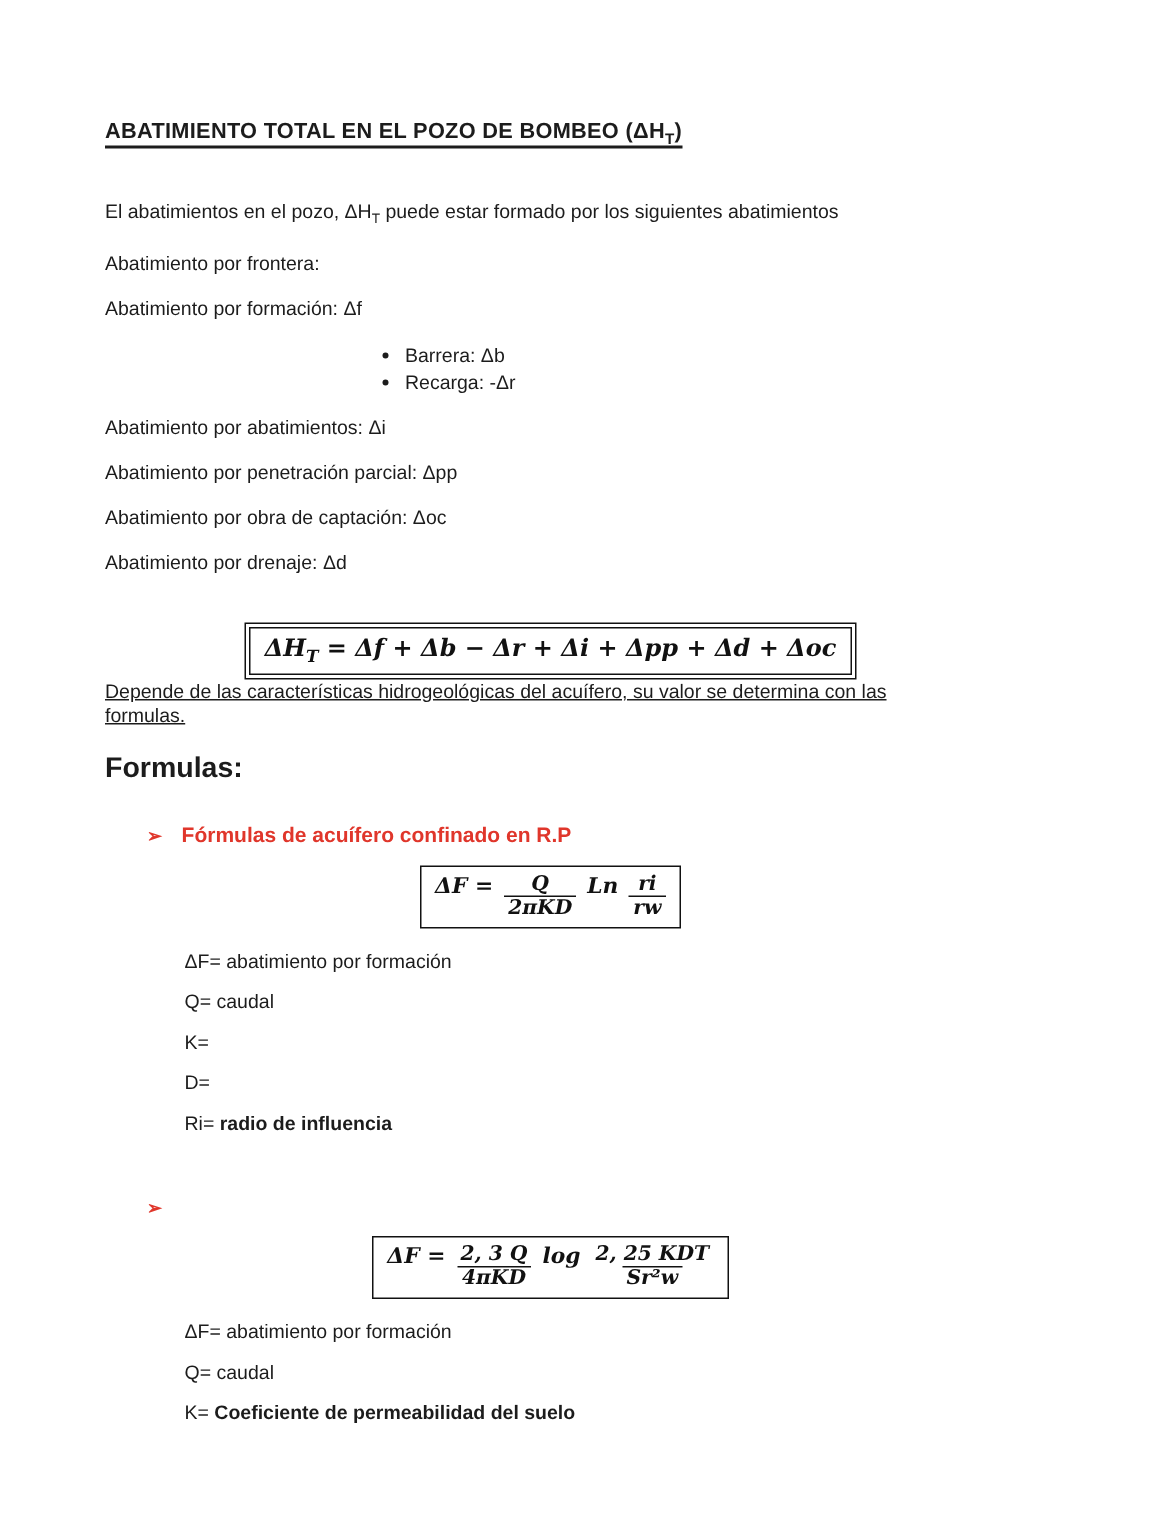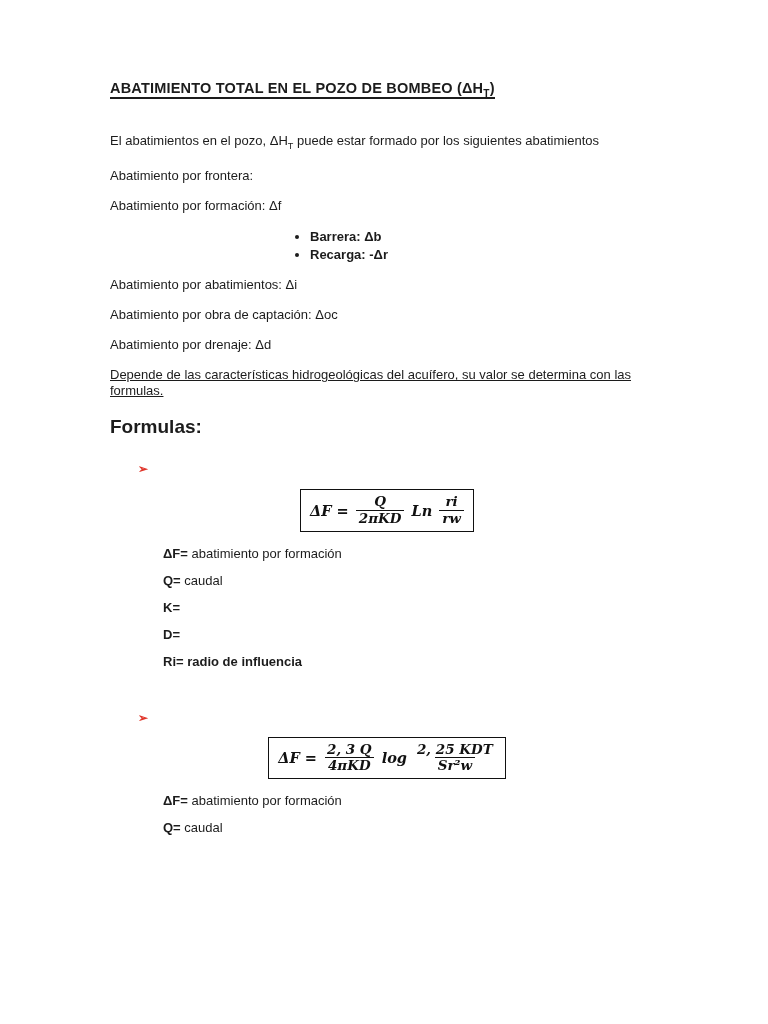--- a/index.html
+++ b/index.html
@@ -7,21 +7,21 @@
   body {
     width: 768px; height: 1024px;
     background: #ffffff;
     font-family: "Liberation Sans", sans-serif;
     color: #1c1c1c;
     overflow: hidden;
   }
   .page {
     position: relative;
     width: 768px; height: 1024px;
-    padding: 80px 104px 0 110px;
+    padding: 80px 104px 0 70px;
   }
 
   
   .doc-title {
     font-size: 14.5px;
     font-weight: bold;
     margin: 0 0 34px 0;
     letter-spacing: 0.2px;
   }
   .doc-title .u {
@@ -36,21 +36,20 @@
     line-height: 16px;
     margin: 0 0 14px 0;
   }
 
   
   ul.bullets {
     margin: 2px 0 14px 0;
     padding-left: 200px;
     font-size: 13px;
     line-height: 17px;
-    font-weight: bold;
   }
   ul.bullets li { margin: 0 0 1px 0; }
 
   
   .math {
     font-family: "DejaVu Serif", serif;
     font-weight: bold;
     font-style: italic;
     color: #111;
   }
@@ -64,21 +63,21 @@
     border: 1.5px solid #111;
     padding: 3px 9px 4px 9px;
     font-size: 16px;
     white-space: nowrap;
   }
   .sbox {
     border: 1.6px solid #111;
     padding: 4px 9px;
     font-size: 14.5px;
     display: inline-flex;
-    align-items: center;
+    align-items: flex-start;
     gap: 7px;
     white-space: nowrap;
   }
   .frac {
     display: inline-flex;
     flex-direction: column;
     align-items: center;
     vertical-align: middle;
     font-size: 13.5px;
     line-height: 1.15;
@@ -110,21 +109,21 @@
   }
   .red-heading .arrow { font-size: 12px; }
 
   
   .defs { margin: 14px 0 0 53px; }
   .def-line {
     font-size: 13px;
     line-height: 16px;
     margin: 0 0 11px 0;
   }
-  .def-line .term { font-weight: bold; text-align: center; }
+  .def-line .term { font-weight: normal; text-align: center; }
   .def-line.all-bold { font-weight: bold; }
   .spacer-2 { height: 30px; }
   .spacer-3 { height: 8px; }
 </style>
 </head>
 <body>
 
 <div class="page">
 
   <h1 class="doc-title"><span class="u"><span>ABATIMIENTO TOTAL EN EL POZO DE BOMBEO (ΔH</span><sub class="small">T</sub><span>)</span></span></h1>
@@ -133,31 +132,38 @@
 
   <p class="para">Abatimiento por frontera:</p>
   <p class="para">Abatimiento por formación: Δf</p>
 
   <ul class="bullets">
     <li>Barrera: Δb</li>
     <li>Recarga: -Δr</li>
   </ul>
 
   <p class="para">Abatimiento por abatimientos: Δi</p>
+  <p class="para">Abatimiento por penetración parcial: Δpp</p>
   <p class="para">Abatimiento por obra de captación: Δoc</p>
   <p class="para">Abatimiento por drenaje: Δd</p>
 
+  <div class="formula-wrap">
+    <div class="dbox">
+      <div class="inner math"><span>ΔH</span><sub class="small">T</sub><span> = Δf + Δb − Δr + Δi + Δpp + Δd + Δoc</span></div>
+    </div>
+  </div>
 
   <p class="para" style="margin-bottom:17px; max-width:560px;text-decoration:underline;">Depende de las características hidrogeológicas del acuífero, su valor se determina con las formulas.</p>
   <p class="bold-label">Formulas:</p>
 
   <div class="spacer-3"></div>
 
   <div class="red-heading" style="color:#e0362b;">
     <span class="arrow">➢</span>
+    <span>Fórmulas de acuífero confinado en R.P</span>
   </div>
 
   <div class="formula-wrap" style="margin-top:13px;">
     <div class="sbox math">
       <span>ΔF =</span>
       <span class="frac">
         <span class="num">Q</span>
         <span class="den">2πKD</span>
       </span>
       <span>Ln</span>
@@ -193,15 +199,16 @@
       <span class="frac">
         <span class="num">2, 25 KDT</span>
         <span class="den">Sr²w</span>
       </span>
     </div>
   </div>
 
   <div class="defs">
     <p class="def-line"><span class="term">ΔF=</span> <span>abatimiento por formación</span></p>
     <p class="def-line"><span class="term">Q=</span> <span>caudal</span></p>
+    <p class="def-line all-bold"><span class="term">K=</span> <span>Coeficiente de permeabilidad del suelo</span></p>
   </div>
 
 </div>
 
 </body></html>

